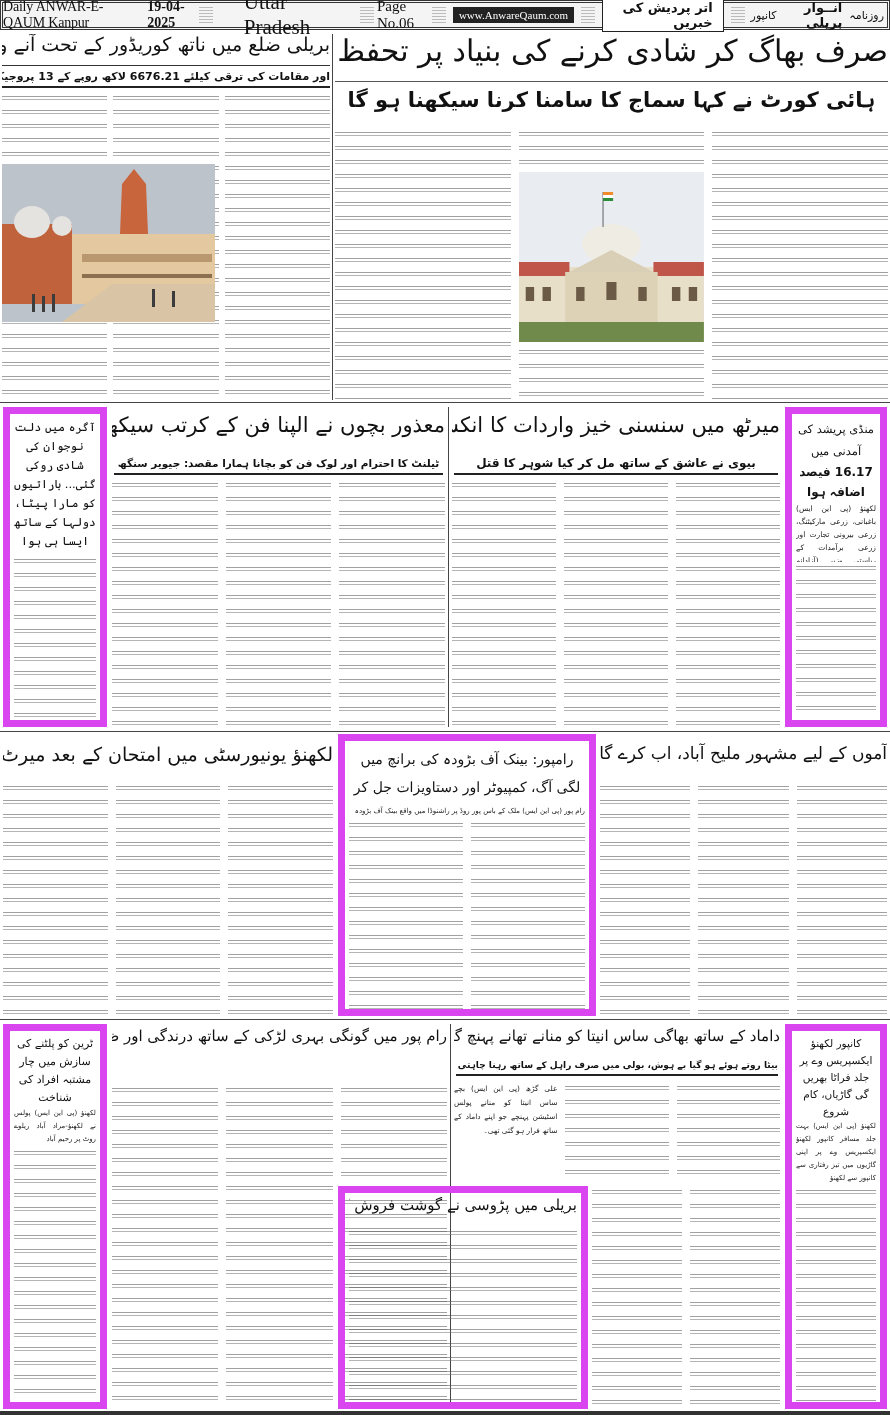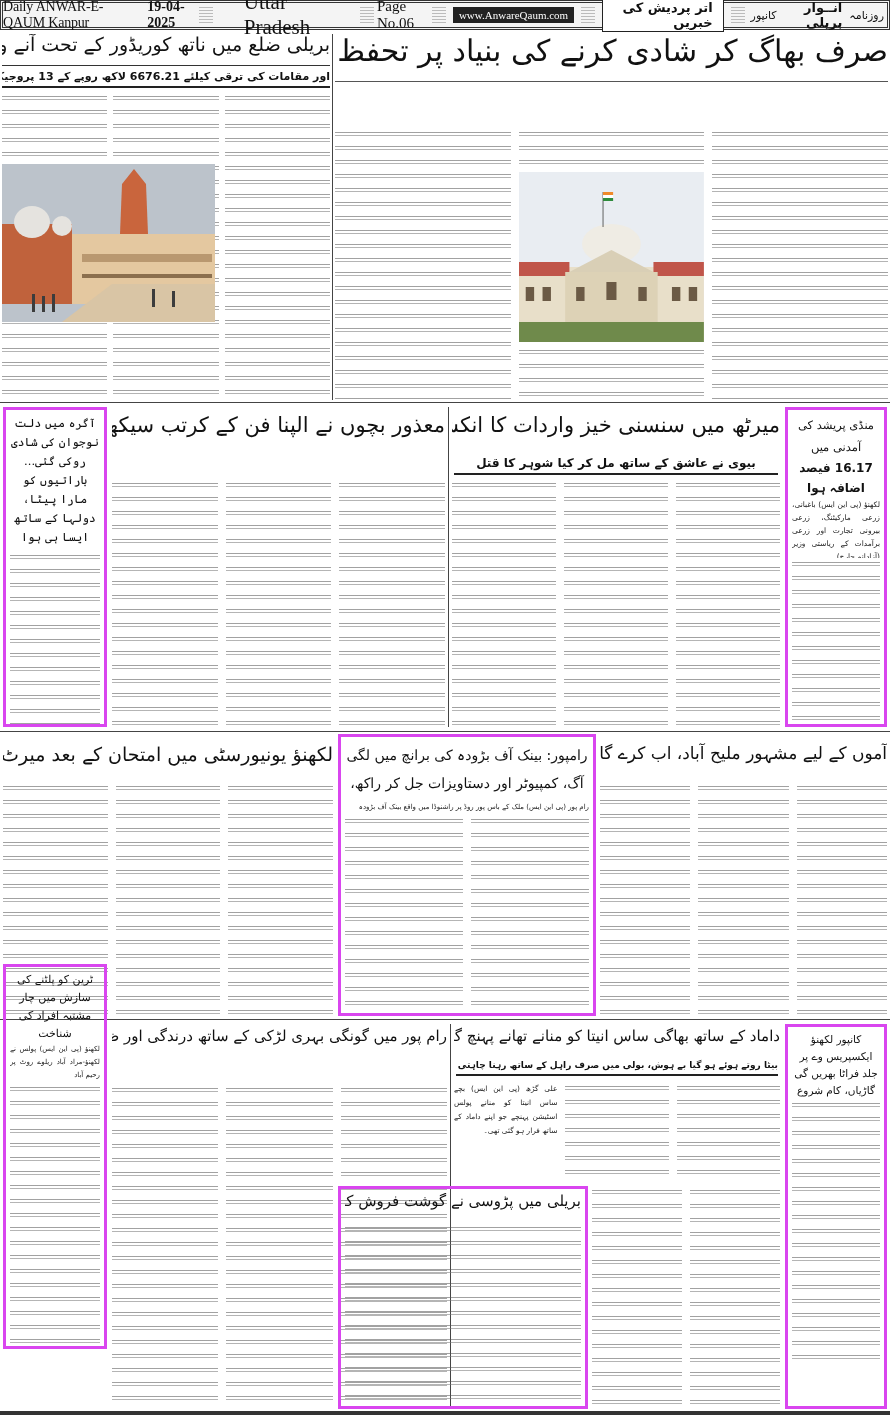--- a/index.html
+++ b/index.html
@@ -13,21 +13,21 @@
   .mh-date { font-size: 14px; font-weight: bold; margin-left: 6px; }
   .mh-state { font-size: 21px; margin: 0 28px; }
   .mh-page { font-size: 15px; }
   .mh-web { background: #222; color: #fff; font-size: 11px; padding: 2px 6px; margin: 0 4px; }
   .mh-box { border: 1px solid #222; background: #fff; font-weight: bold; font-size: 13px; padding: 1px 10px; margin: 0 4px; direction: rtl; font-family: "DejaVu Sans", sans-serif; }
   .mh-name { direction: rtl; font-size: 13px; font-weight: bold; margin: 0 4px; font-family: "DejaVu Sans", sans-serif; }
   .mh-small { font-size: 11px; direction: rtl; font-family: "DejaVu Sans", sans-serif; margin: 0 3px; }
 
   
   .story { position: absolute; direction: rtl; overflow: hidden; }
-  .boxed { border: 3px solid #d946ef; }
+  .boxed { border: 7px solid #d946ef; }
   .headline { font-family: "DejaVu Serif", serif; text-align: center; line-height: 1.15; color: #111; }
   .sub { font-family: "DejaVu Sans", sans-serif; font-weight: bold; text-align: center; border-bottom: 2px solid #222; }
   .rule { position: absolute; background: #444; }
   .cols { display: flex; gap: 8px; height: 100%; }
   .col { flex: 1; font-size: 7.4px; line-height: 14px; text-align: justify; color: #222; overflow: hidden; font-family: "DejaVu Sans", sans-serif; }
   .txtlines { width: 100%; height: 100%; background: repeating-linear-gradient(to bottom, transparent 0 4px, #555 4px 5px, transparent 5px 7px, #777 7px 8px, transparent 8px 14px); opacity: .55; }
   .photo { position: absolute; overflow: hidden; }
 </style>
 </head>
 <body>
@@ -44,20 +44,21 @@
   <span class="mh-lines"></span>
   <span class="mh-box">اتر پردیش کی خبریں</span>
   <span class="mh-lines"></span>
   <span class="mh-small">کانپور</span>
   <span class="mh-name">انــوار بریلی</span>
   <span class="mh-small">روزنامہ</span>
 </div>
 
 <div class="story" style="left:335px; top:34px; width:553px; height:366px;">
   <div class="headline" style="font-size:30px; height:48px; overflow:hidden; white-space:nowrap; border-bottom:1px solid #555;">صرف بھاگ کر شادی کرنے کی بنیاد پر تحفظ نہیں دیا جا سکتا</div>
+  <div class="headline" style="font-size:21px; font-weight:bold; font-family:'DejaVu Sans',sans-serif; height:38px; padding-top:6px; white-space:nowrap; overflow:hidden;">ہائی کورٹ نے کہا سماج کا سامنا کرنا سیکھنا ہو گا</div>
   <div style="position:absolute; left:0; right:0; top:94px; bottom:0; display:flex; gap:8px;">
     <div class="col">
         <div class="txtlines"></div>
       </div>
     <div class="col" style="flex:1.05; position:relative;">
       <div class="txtlines" style="height:40px;"></div>
       <div class="photo" style="left:0; right:0; top:44px; height:170px;">
         <svg width="100%" height="100%" viewBox="0 0 220 170" preserveAspectRatio="none">
           <rect width="220" height="170" fill="#e9edf2"></rect>
           <rect x="0" y="95" width="220" height="75" fill="#e8dfc9"></rect>
@@ -131,20 +132,21 @@
 
 <div class="story boxed" style="left:3px; top:407px; width:104px; height:320px; padding:4px;">
   <div class="headline" style="font-size:11.5px; line-height:19px;">آگرہ میں دلت نوجوان کی شادی روکی گئی... باراتیوں کو مارا پیٹا، دولہا کے ساتھ ایسا ہی ہوا</div>
   <div class="col" style="margin-top:4px; height:240px;">
       <div class="txtlines"></div>
     </div>
 </div>
 
 <div class="story" style="left:112px; top:407px; width:333px; height:320px;">
   <div class="headline" style="font-size:21px; height:42px; padding-top:6px; white-space:nowrap; overflow:hidden;">معذور بچوں نے الپنا فن کے کرتب سیکھے</div>
+  <div class="sub" style="font-size:10.5px; height:22px; padding-top:4px; margin:4px 2px 0; white-space:nowrap; overflow:hidden;">ٹیلنٹ کا احترام اور لوک فن کو بچانا ہمارا مقصد: جیویر سنگھ</div>
   <div style="position:absolute; left:0; right:0; top:72px; bottom:0;" class="cols">
     <div class="col">
         <div class="txtlines"></div>
       </div>
     <div class="col">
         <div class="txtlines"></div>
       </div>
     <div class="col">
         <div class="txtlines"></div>
       </div>
@@ -217,21 +219,21 @@
         <div class="txtlines"></div>
       </div>
     <div class="col">
         <div class="txtlines"></div>
       </div>
   </div>
 </div>
 
 <div class="rule" style="left:0; top:1019px; width:890px; height:1px;"></div>
 
-<div class="story boxed" style="left:3px; top:964px; width:104px; height:385px; padding:4px;">
+<div class="story boxed" style="left:3px; top:1024px; width:104px; height:385px; padding:4px;">
   <div class="headline" style="font-size:11px; line-height:18px;">ٹرین کو پلٹنے کی سازش میں چار مشتبہ افراد کی شناخت</div>
   <div class="col" style="font-size:7px; line-height:13px; height:40px;">لکھنؤ (پی این ایس) پولس نے لکھنؤ-مراد آباد ریلوے روٹ پر رحیم آباد</div>
   <div class="col" style="height:270px;">
       <div class="txtlines"></div>
     </div>
 </div>
 
 <div class="story" style="left:112px; top:1024px; width:335px; height:385px;">
   <div class="headline" style="font-size:15px; height:32px; padding-top:4px; white-space:nowrap; overflow:hidden;">رام پور میں گونگی بہری لڑکی کے ساتھ درندگی اور ظلم و بربریت کی انتہا...</div>
   <div style="position:absolute; left:0; right:0; top:60px; bottom:0;" class="cols">
@@ -274,18 +276,19 @@
         <div class="txtlines"></div>
       </div>
     <div class="col">
         <div class="txtlines"></div>
       </div>
   </div>
 </div>
 
 <div class="story boxed" style="left:785px; top:1024px; width:102px; height:385px; padding:4px;">
   <div class="headline" style="font-size:10.5px; line-height:17px;">کانپور لکھنؤ ایکسپریس وے پر جلد فراٹا بھریں گی گاڑیاں، کام شروع</div>
+  <div class="col" style="font-size:7px; line-height:13px; height:66px;">لکھنؤ (پی این ایس) بہت جلد مسافر کانپور لکھنؤ ایکسپریس وے پر اپنی گاڑیوں میں تیز رفتاری سے کانپور سے لکھنؤ</div>
   <div class="col" style="height:260px;">
       <div class="txtlines"></div>
     </div>
 </div>
 
 <div style="position:absolute; left:0; top:1411px; width:890px; height:4px; background:#333;"></div>
 
 </body></html>

